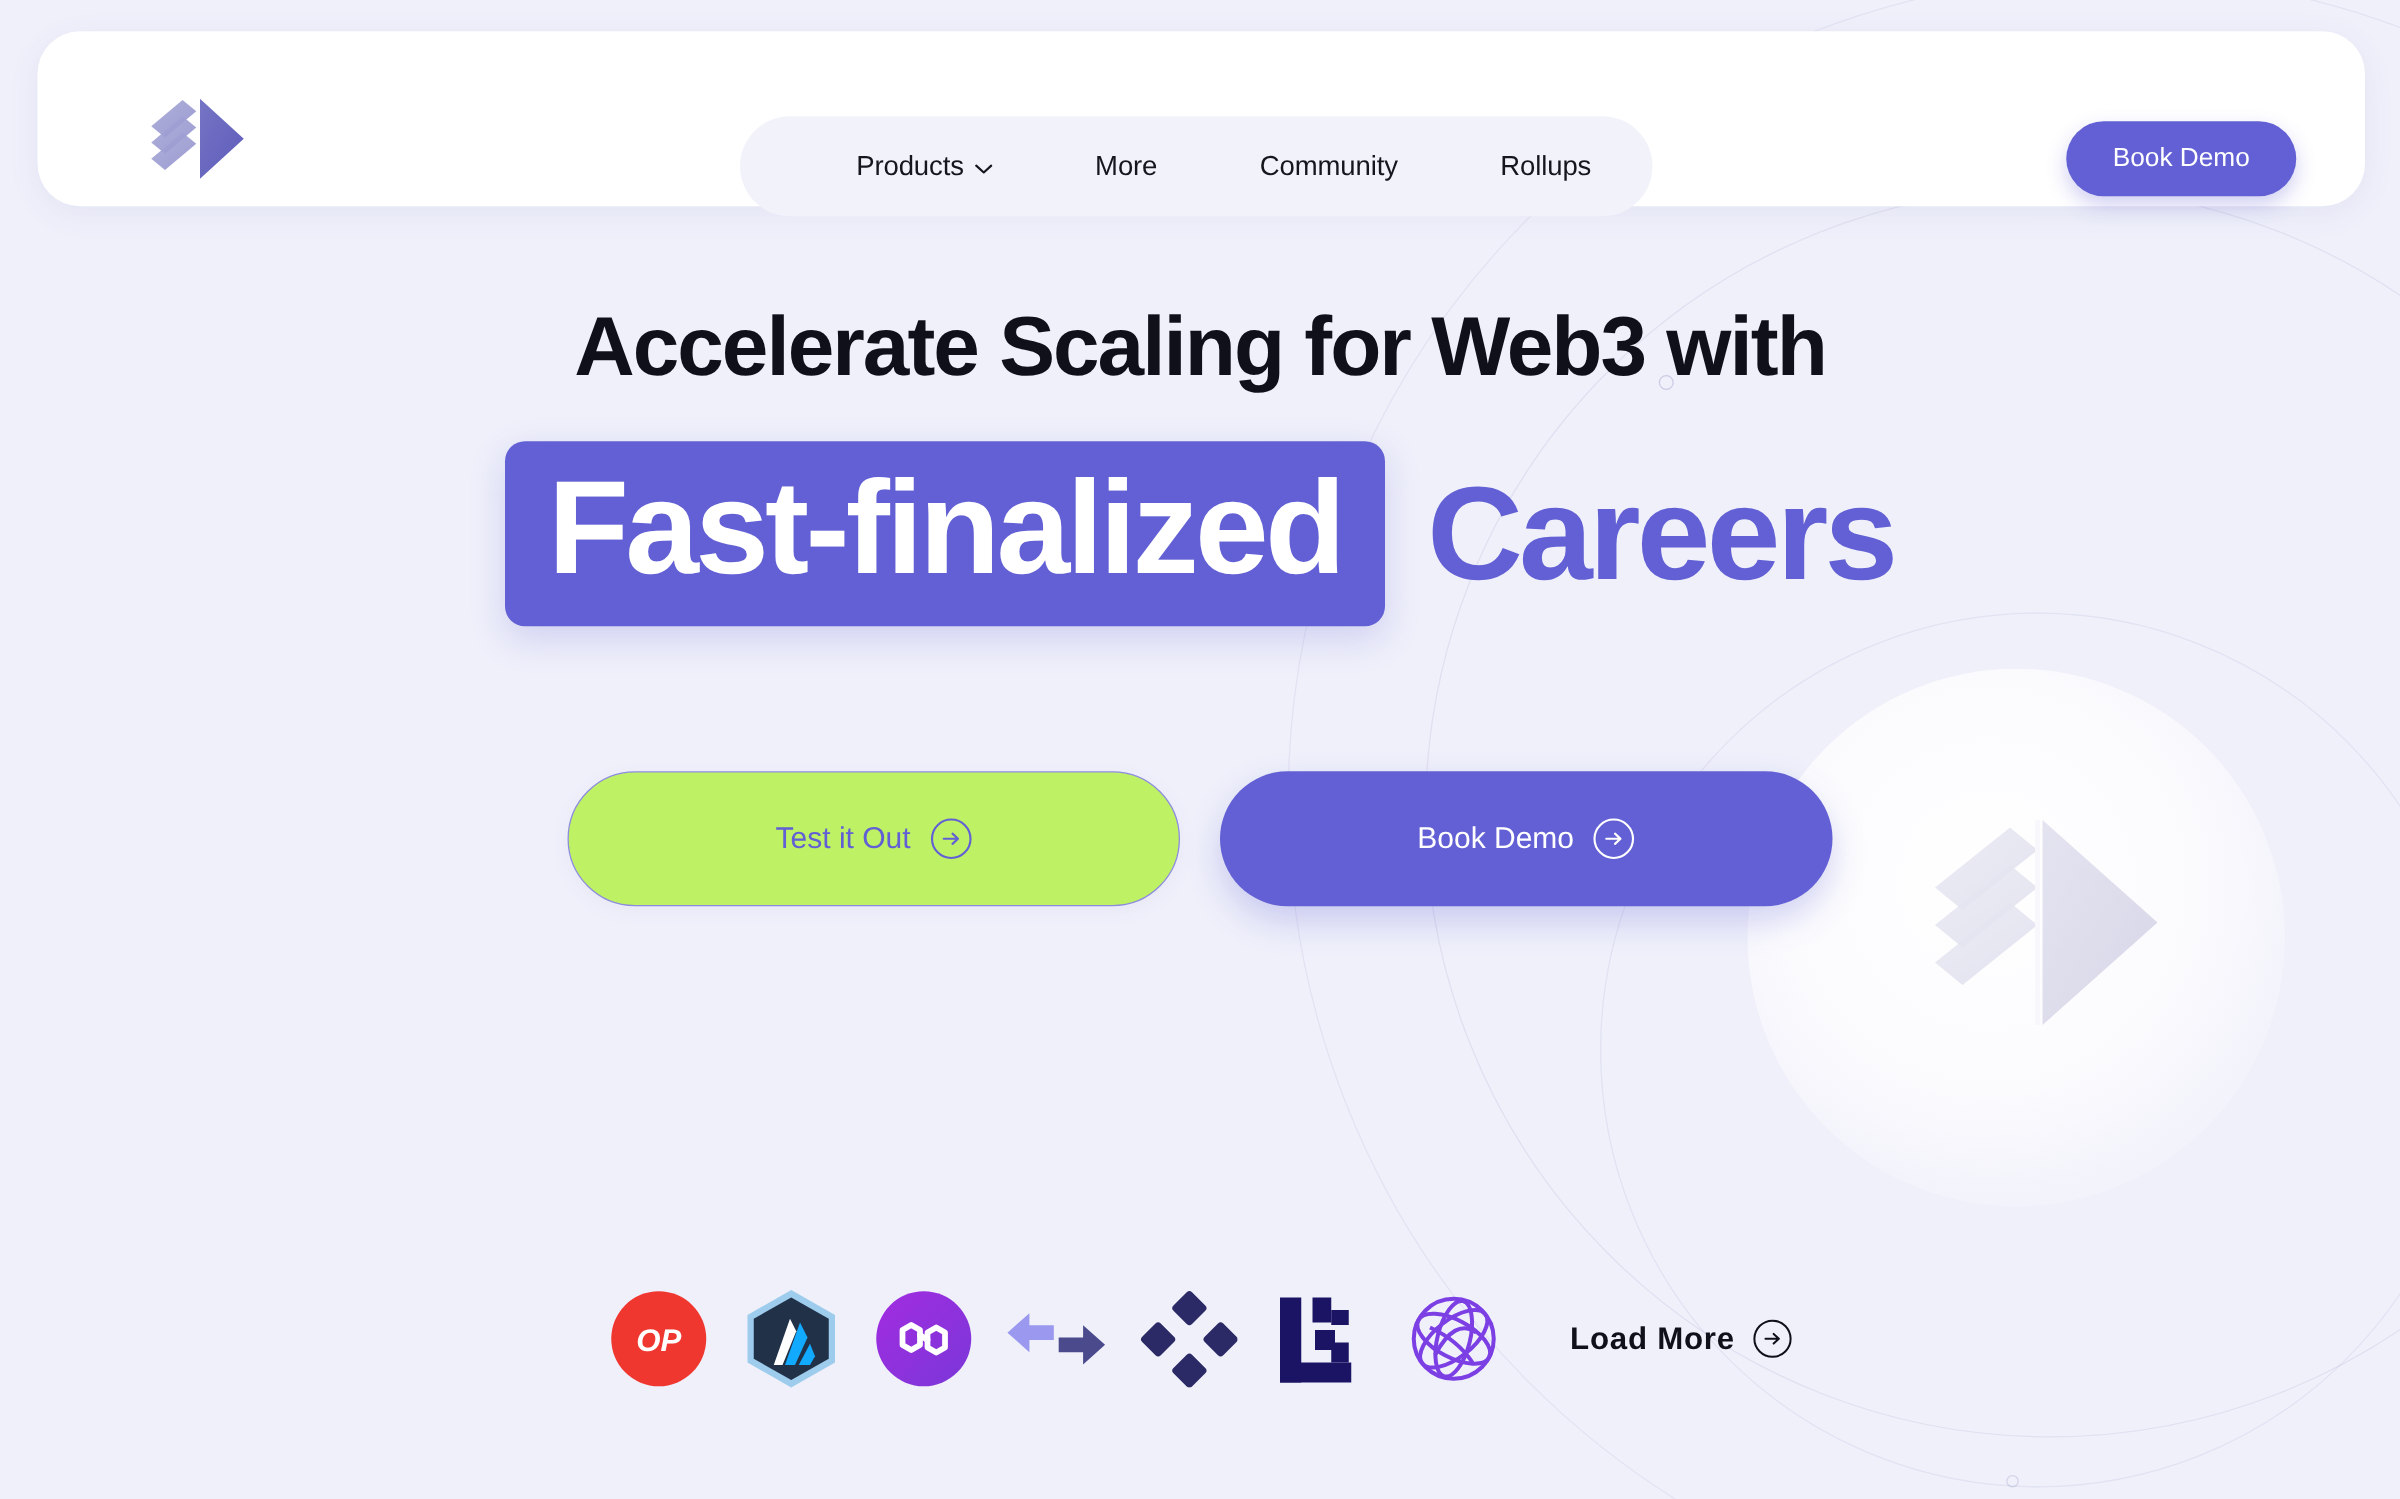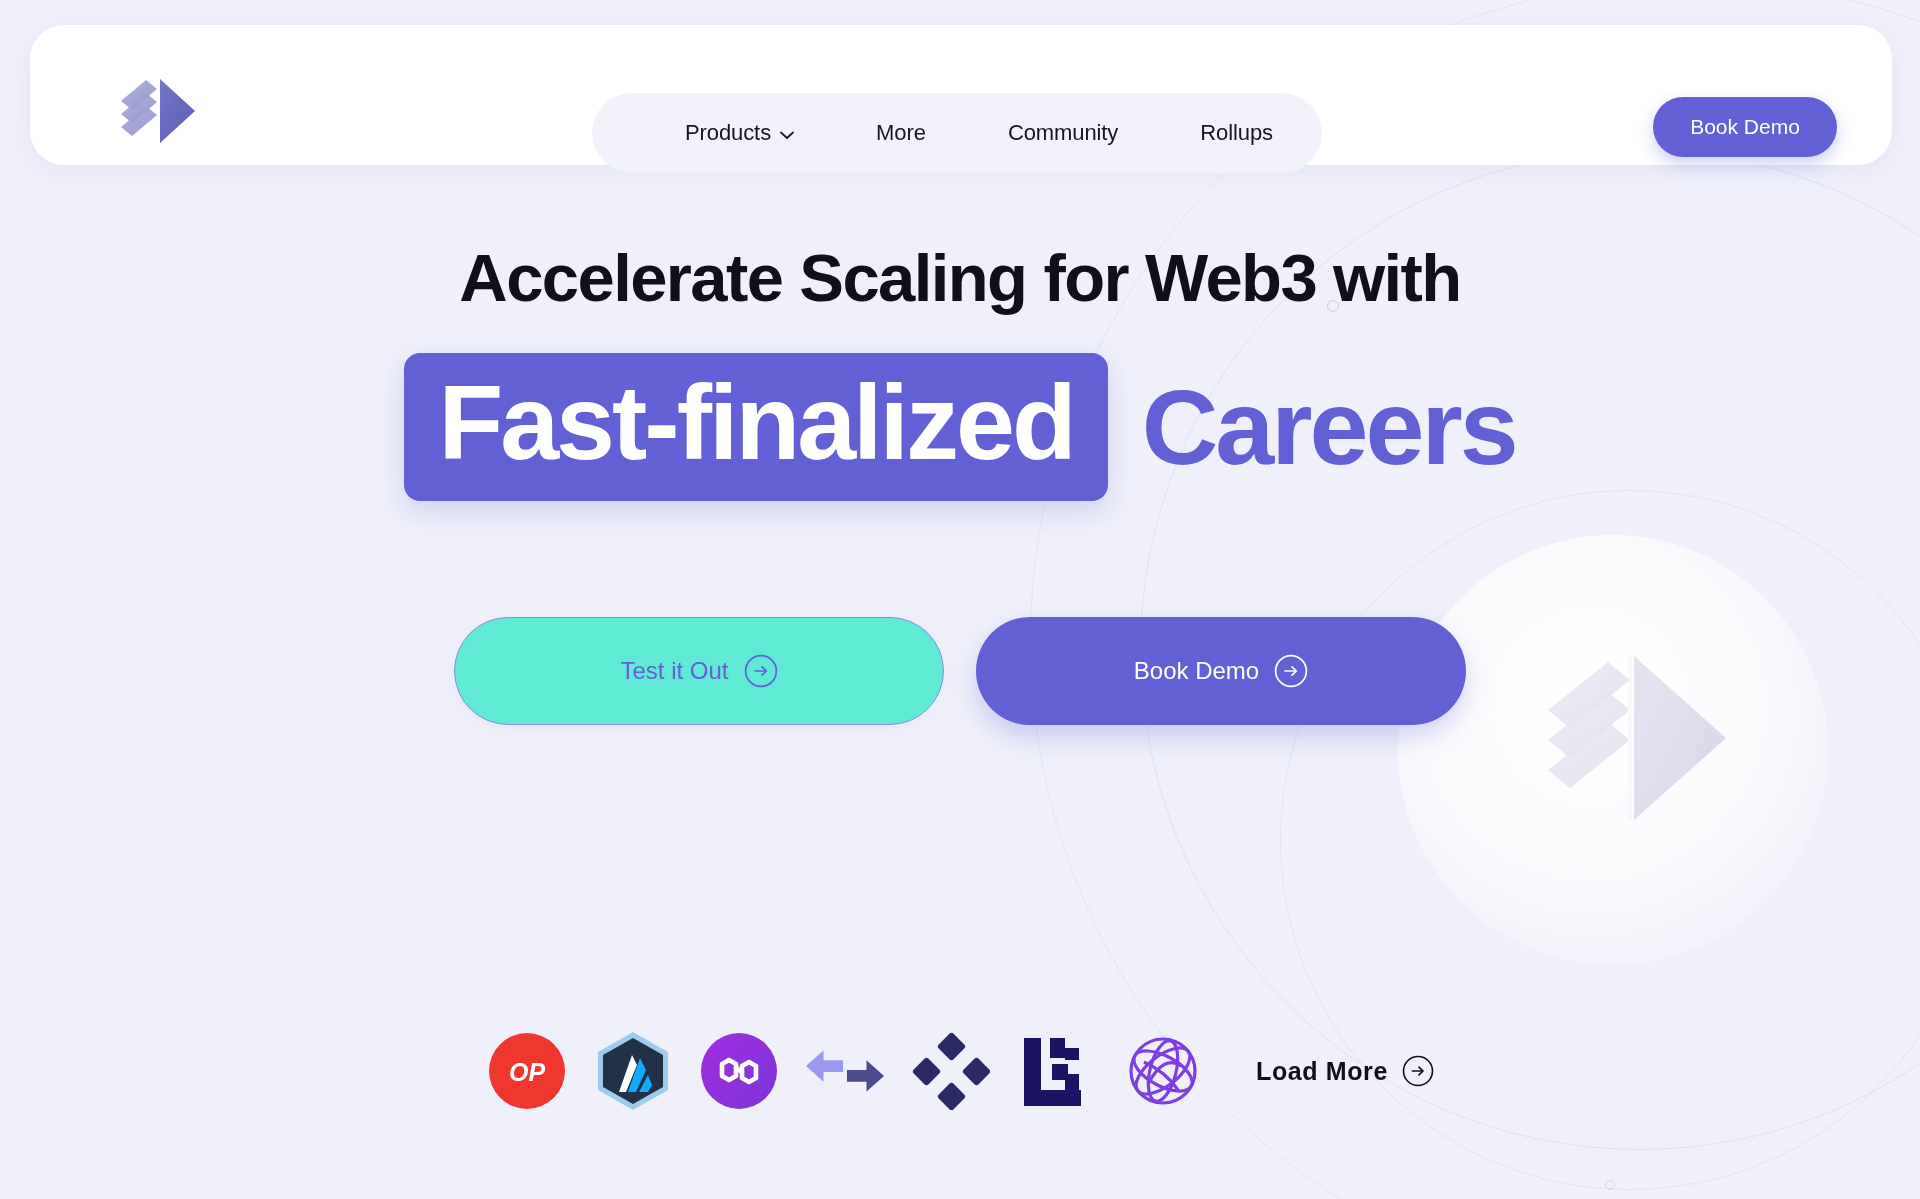--- a/index.html
+++ b/index.html
@@ -182,21 +182,21 @@
     gap: 15px;
     height: 108px;
     border-radius: 54px;
     font-size: 24px;
     font-family: "Liberation Sans", sans-serif;
     cursor: pointer;
   }
 
   .btn-ghost {
     width: 490px;
-    background: #5eead4;
+    background: #bef264;
     color: #6260d4;
     border: 1.5px solid #8d8bdd;
     box-shadow: 0 4px 16px rgba(90,90,160,0.05);
   }
 
   .btn-solid {
     width: 490px;
     background: #6260d4;
     color: #ffffff;
     border: none;

